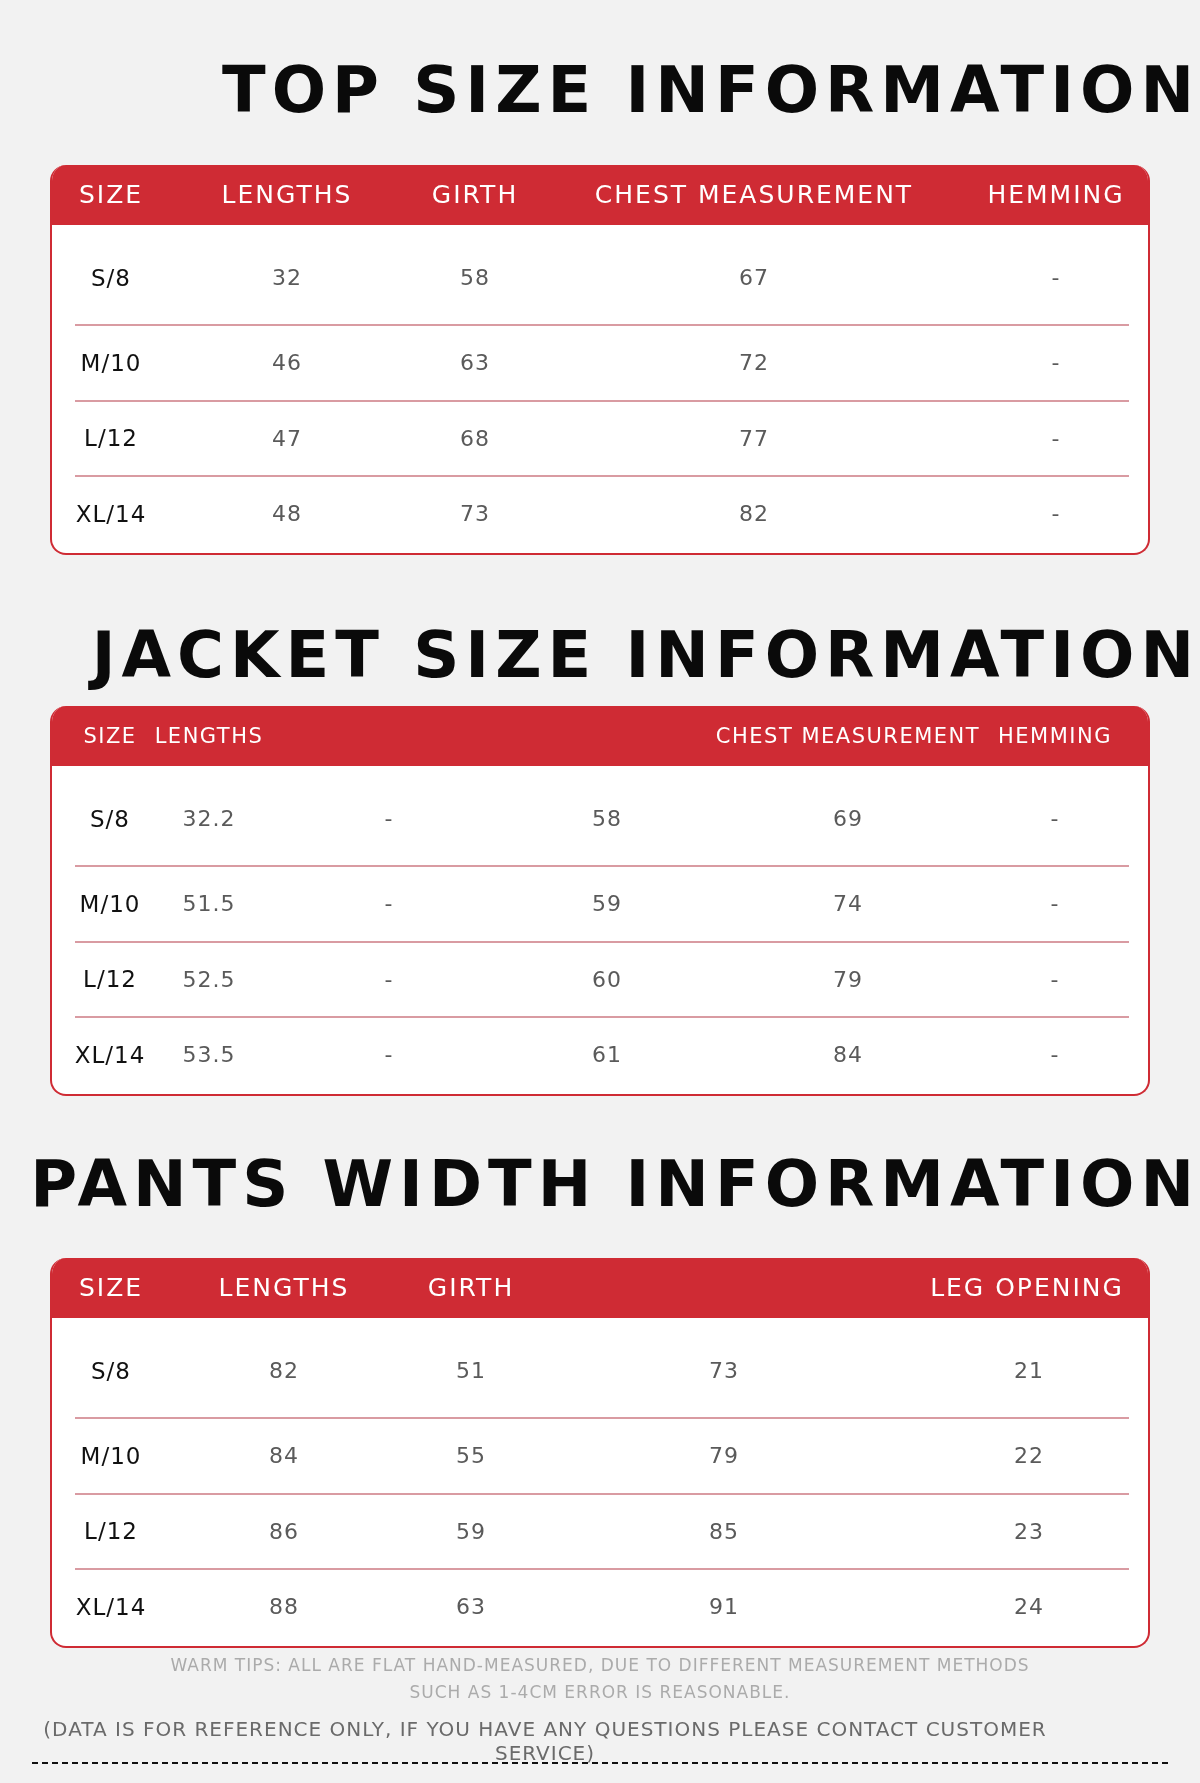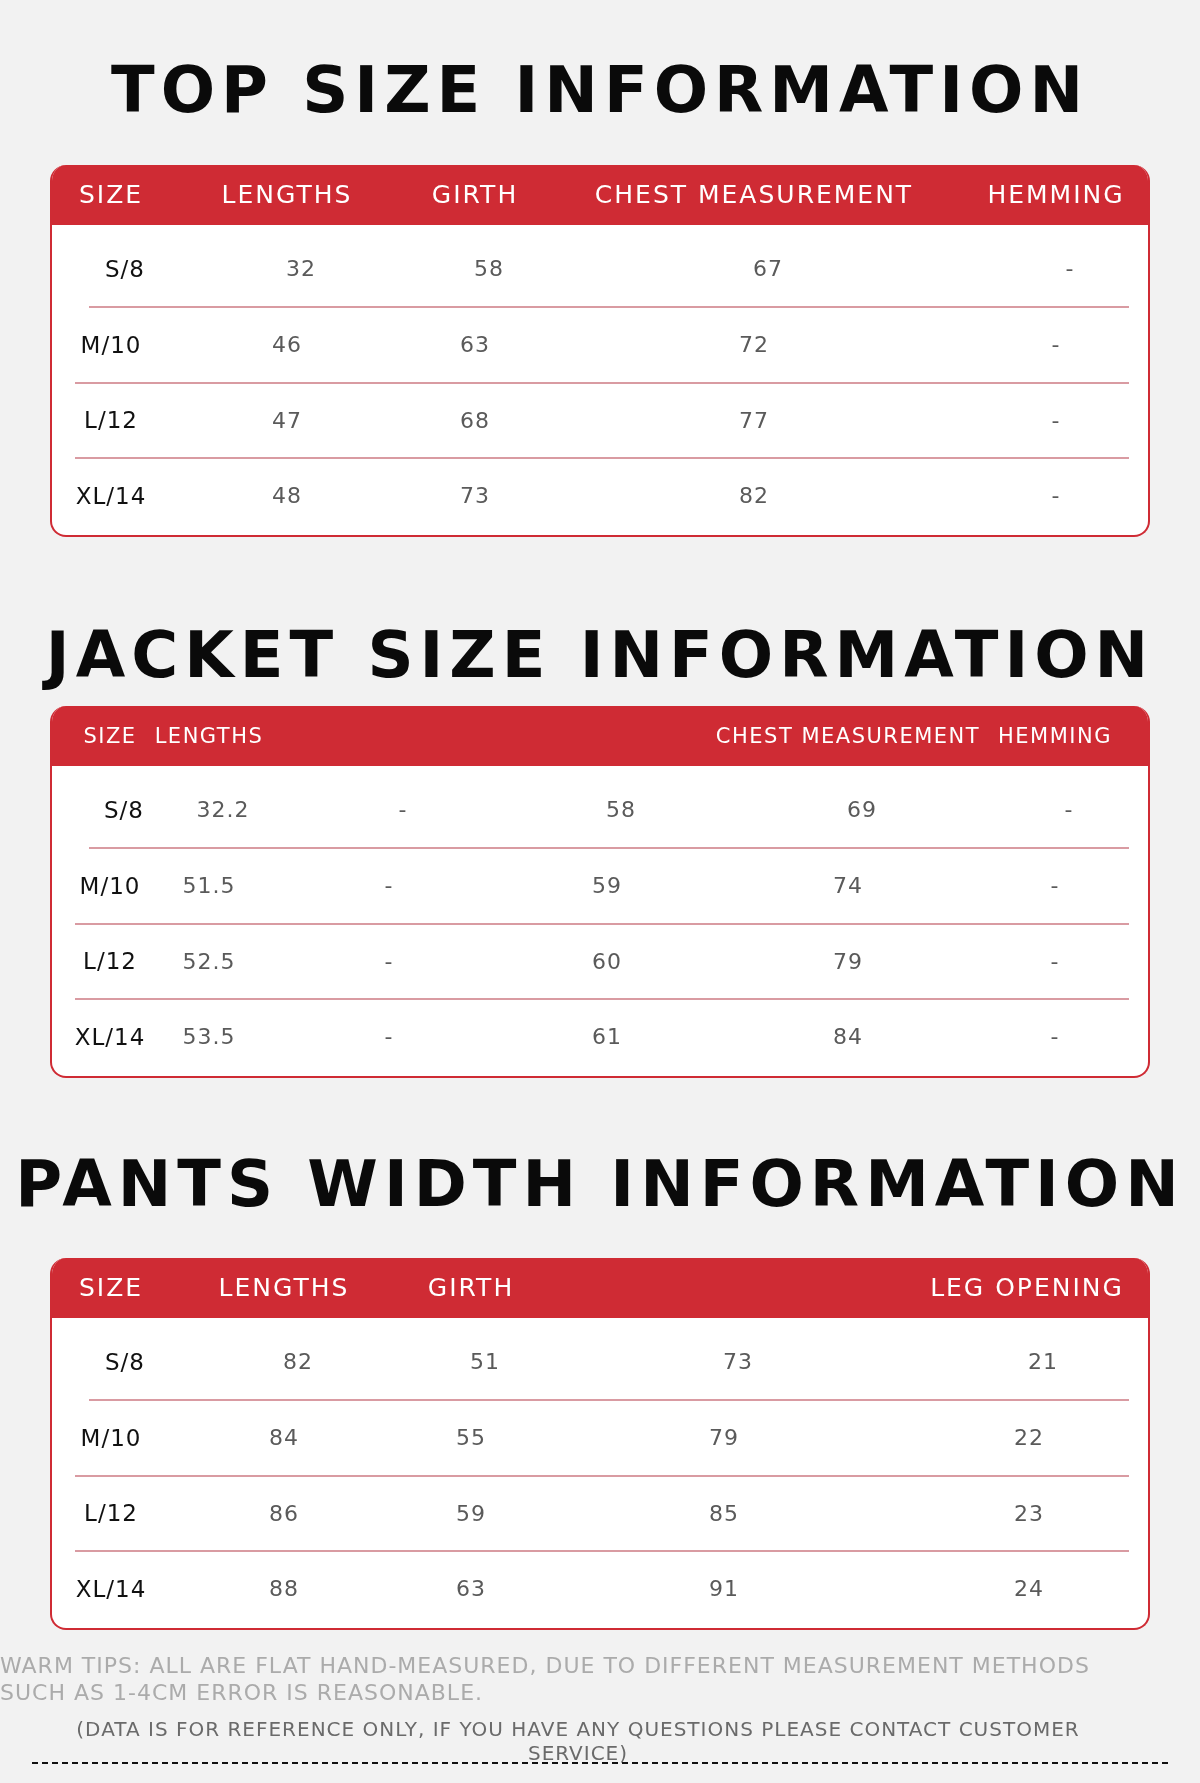--- a/index.html
+++ b/index.html
@@ -2,21 +2,21 @@
 <html><head>
 <meta charset="utf-8">
 <style>
   html, body { margin: 0; padding: 0; }
   body {
     width: 1200px; height: 1783px; background: #f2f2f2;
     position: relative; overflow: hidden;
     font-family: "Liberation Sans", "DejaVu Sans", sans-serif;
   }
   .title {
-    position: absolute; left: 0; width: 1200px; text-align: center;
+    position: absolute; left: 0; width: 1200px; text-align: right;
     font-family: "DejaVu Sans", sans-serif; font-weight: bold;
     font-size: 64px; letter-spacing: 6px; color: #0a0a0a;
     line-height: 1; margin: 0;
   }
   .table {
     position: absolute; left: 50px; width: 1100px;
     background: #fff; border: 2px solid #cf2b34; border-top: none;
     border-radius: 16px; box-sizing: border-box; overflow: hidden;
   }
   .thead {
@@ -24,43 +24,42 @@
   }
   .th {
     position: absolute; top: 0; height: 60px; line-height: 60px;
     color: #fff; font-size: 25px; letter-spacing: 2px;
     transform: translateX(-50%); white-space: nowrap;
     font-family: "DejaVu Sans", sans-serif;
   }
   .table.jacket .th { font-size: 21px; letter-spacing: 1.5px; }
   .tbody { position: relative; }
   .row { position: relative; height: 75.5px; }
-  .row.first { height: 83px; margin-left: 14px; }
+  .row.first { height: 101px; }
   .row .sep {
     position: absolute; left: 23px; right: 19px; bottom: 0; height: 2px;
     background: #d99ba2;
   }
   .td {
     position: absolute; top: 0; bottom: 2px; display: flex; align-items: center;
     transform: translateX(-50%); white-space: nowrap;
     font-size: 22px; color: #5a5a5a; letter-spacing: 1px;
     font-family: "DejaVu Sans", sans-serif;
   }
   .row.first .td { padding-top: 6px; }
   .td.size { color: #111; font-size: 23px; }
   .tips {
-    position: absolute; left: 0; width: 1200px; text-align: left;
-    color: #ababab; font-size: 22px; letter-spacing: 1px; line-height: 27px;
+    position: absolute; left: 0; width: 1200px; text-align: center;
+    color: #ababab; font-size: 17px; letter-spacing: 1px; line-height: 27px;
     font-family: "DejaVu Sans", sans-serif;
   }
   .disclaimer {
     position: absolute; left: 0; width: 1090px; text-align: center;
     color: #6a6a6a; font-size: 20px; letter-spacing: 1px; top: 1717px;
     font-family: "DejaVu Sans", sans-serif;
-    margin-left: 33px;
   }
   .dashed {
     position: absolute; left: 32px; right: 32px; top: 1762px;
     border-top: 2px dashed #111;
   }
 </style>
 </head>
 <body>
 
 <h1 class="title" style="top:58px">TOP SIZE INFORMATION</h1>

